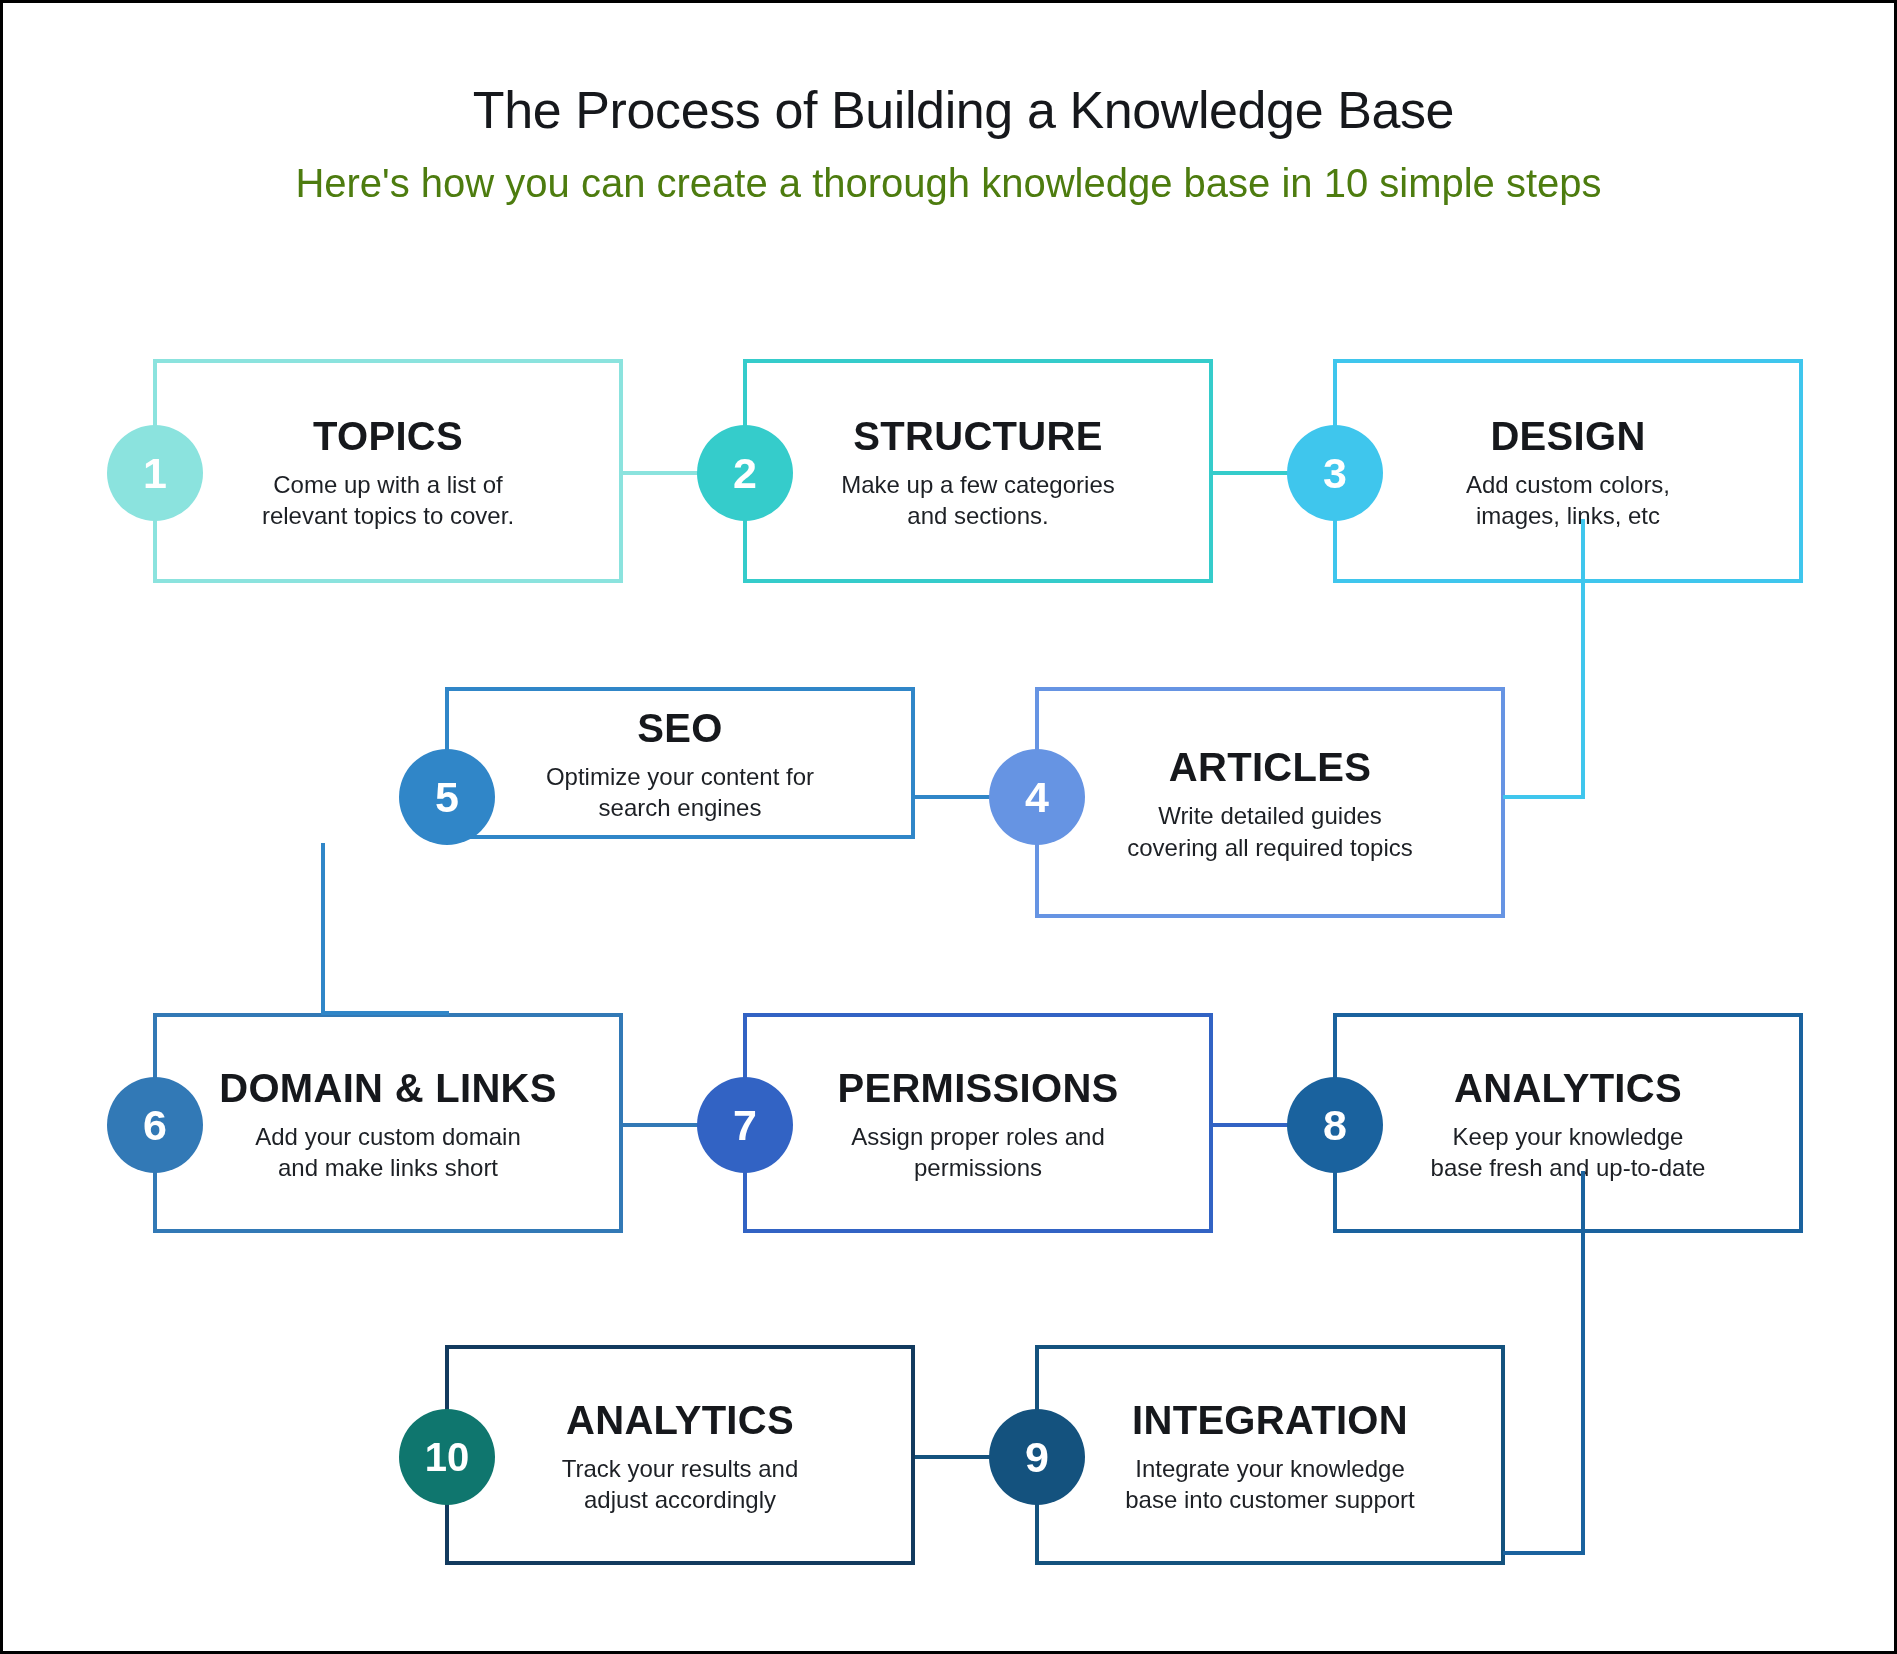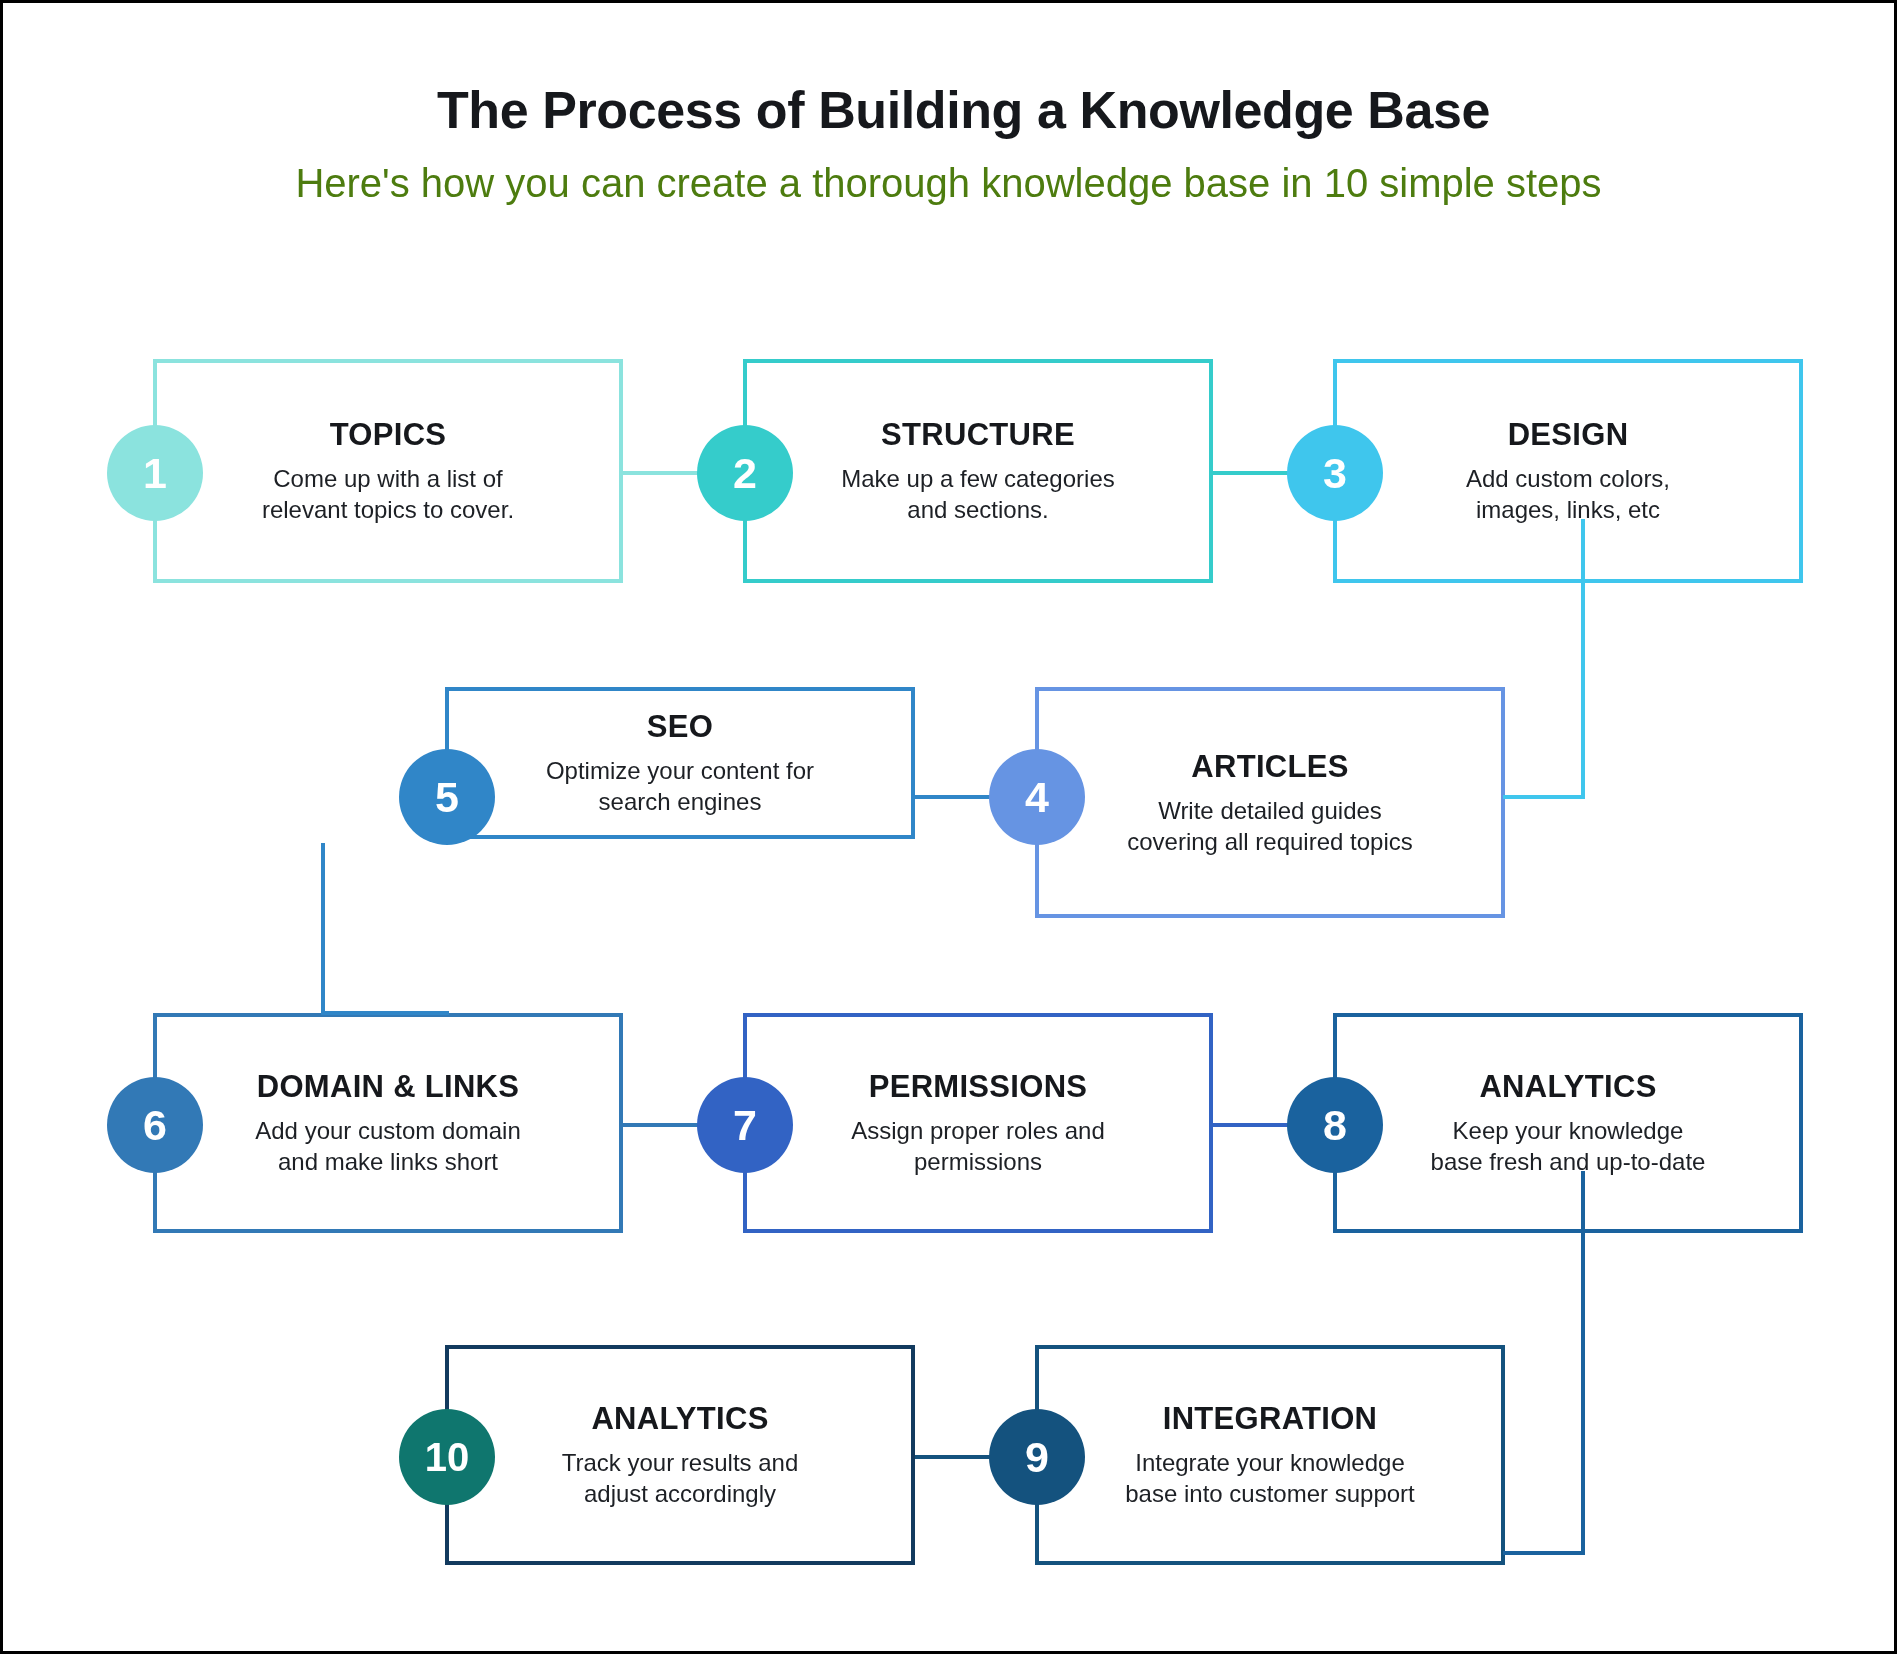--- a/index.html
+++ b/index.html
@@ -23,21 +23,21 @@
   
   #header {
     position: absolute;
     left: 0;
     top: 78px;
     width: 100%;
     text-align: center;
   }
   #title {
     font-size: 52px;
-    font-weight: bold;
+    font-weight: normal;
     color: #16181c;
     letter-spacing: -0.4px;
     line-height: 1.15;
     padding-left: 30px;
   }
   #subtitle {
     font-size: 40px;
     font-weight: normal;
     color: #4d7c0f;
     line-height: 1.2;
@@ -60,21 +60,21 @@
     height: 100%;
     display: flex;
     flex-direction: column;
     align-items: center;
     justify-content: center;
     text-align: center;
     box-sizing: border-box;
     padding: 0 14px;
   }
   .step-title {
-    font-size: 31px;
+    font-size: 40px;
     font-weight: bold;
     color: #16181c;
     letter-spacing: 0.3px;
     line-height: 1.25;
     margin-bottom: 8px;
   }
   .step-desc {
     font-size: 24px;
     font-weight: normal;
     color: #1d2025;

